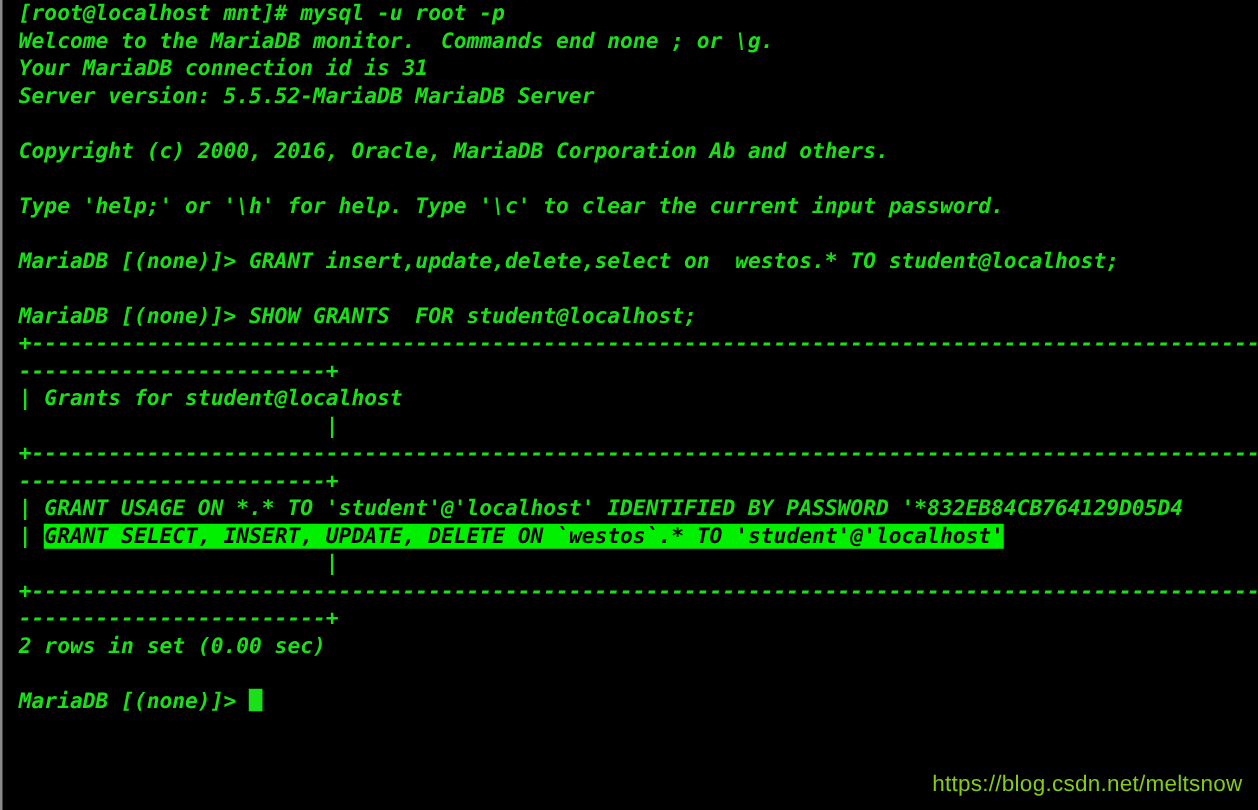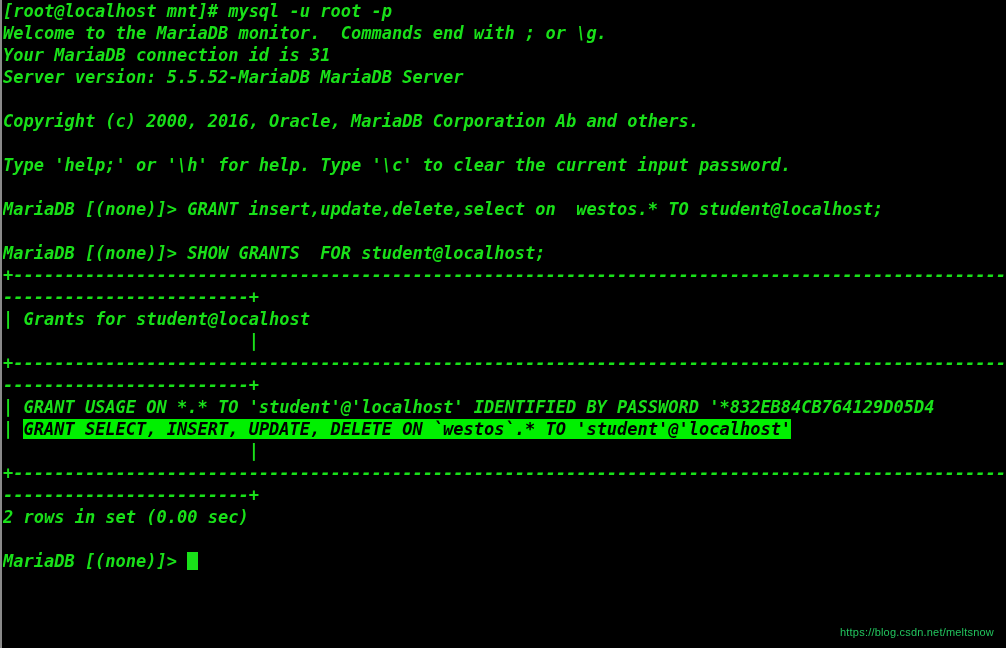--- a/index.html
+++ b/index.html
@@ -58,21 +58,21 @@
     position: relative;
     height: 22px;
     line-height: 22px;
     white-space: pre;
     font-size: 17px;
     font-weight: bold;
     font-style: italic;
     color: #19e019;
     letter-spacing: 0px;
     font-family: "DejaVu Sans Mono", "Liberation Mono", monospace;
-    padding-left: 3px;
+    padding-left: 15px;
     box-sizing: border-box;
     overflow: hidden;
   }
 
   .line.blank {
     color: transparent;
   }
 
   
   .line .hl {
@@ -87,40 +87,40 @@
     height: 18px;
     background: #19e019;
     vertical-align: -3px;
   }
 
   #watermark {
     position: absolute;
     right: 12px;
     bottom: 10px;
     font-family: "Liberation Sans", "DejaVu Sans", sans-serif;
-    font-size: 11px;
+    font-size: 18px;
     font-style: normal;
     font-weight: normal;
-    color: #22c55e;
+    color: #84cc16;
     letter-spacing: 0.2px;
     z-index: 6;
   }
 </style>
 </head>
 <body>
 
 <div id="terminal">
 
   <div id="scrollbar">
     <div class="thumb"></div>
   </div>
 
   <div id="screen">
       <div class="line"><span>[root@localhost mnt]# mysql -u root -p</span></div>
-      <div class="line"><span>Welcome to the MariaDB monitor.  Commands end with ; or \g.</span></div>
+      <div class="line"><span>Welcome to the MariaDB monitor.  Commands end none ; or \g.</span></div>
       <div class="line"><span>Your MariaDB connection id is 31</span></div>
       <div class="line"><span>Server version: 5.5.52-MariaDB MariaDB Server</span></div>
       <div class="line blank"><span></span></div>
       <div class="line"><span>Copyright (c) 2000, 2016, Oracle, MariaDB Corporation Ab and others.</span></div>
       <div class="line blank"><span></span></div>
       <div class="line"><span>Type 'help;' or '\h' for help. Type '\c' to clear the current input password.</span></div>
       <div class="line blank"><span></span></div>
       <div class="line"><span>MariaDB [(none)]&gt; GRANT insert,update,delete,select on  westos.* TO student@localhost;</span></div>
       <div class="line blank"><span></span></div>
       <div class="line"><span>MariaDB [(none)]&gt; SHOW GRANTS  FOR student@localhost;</span></div>

